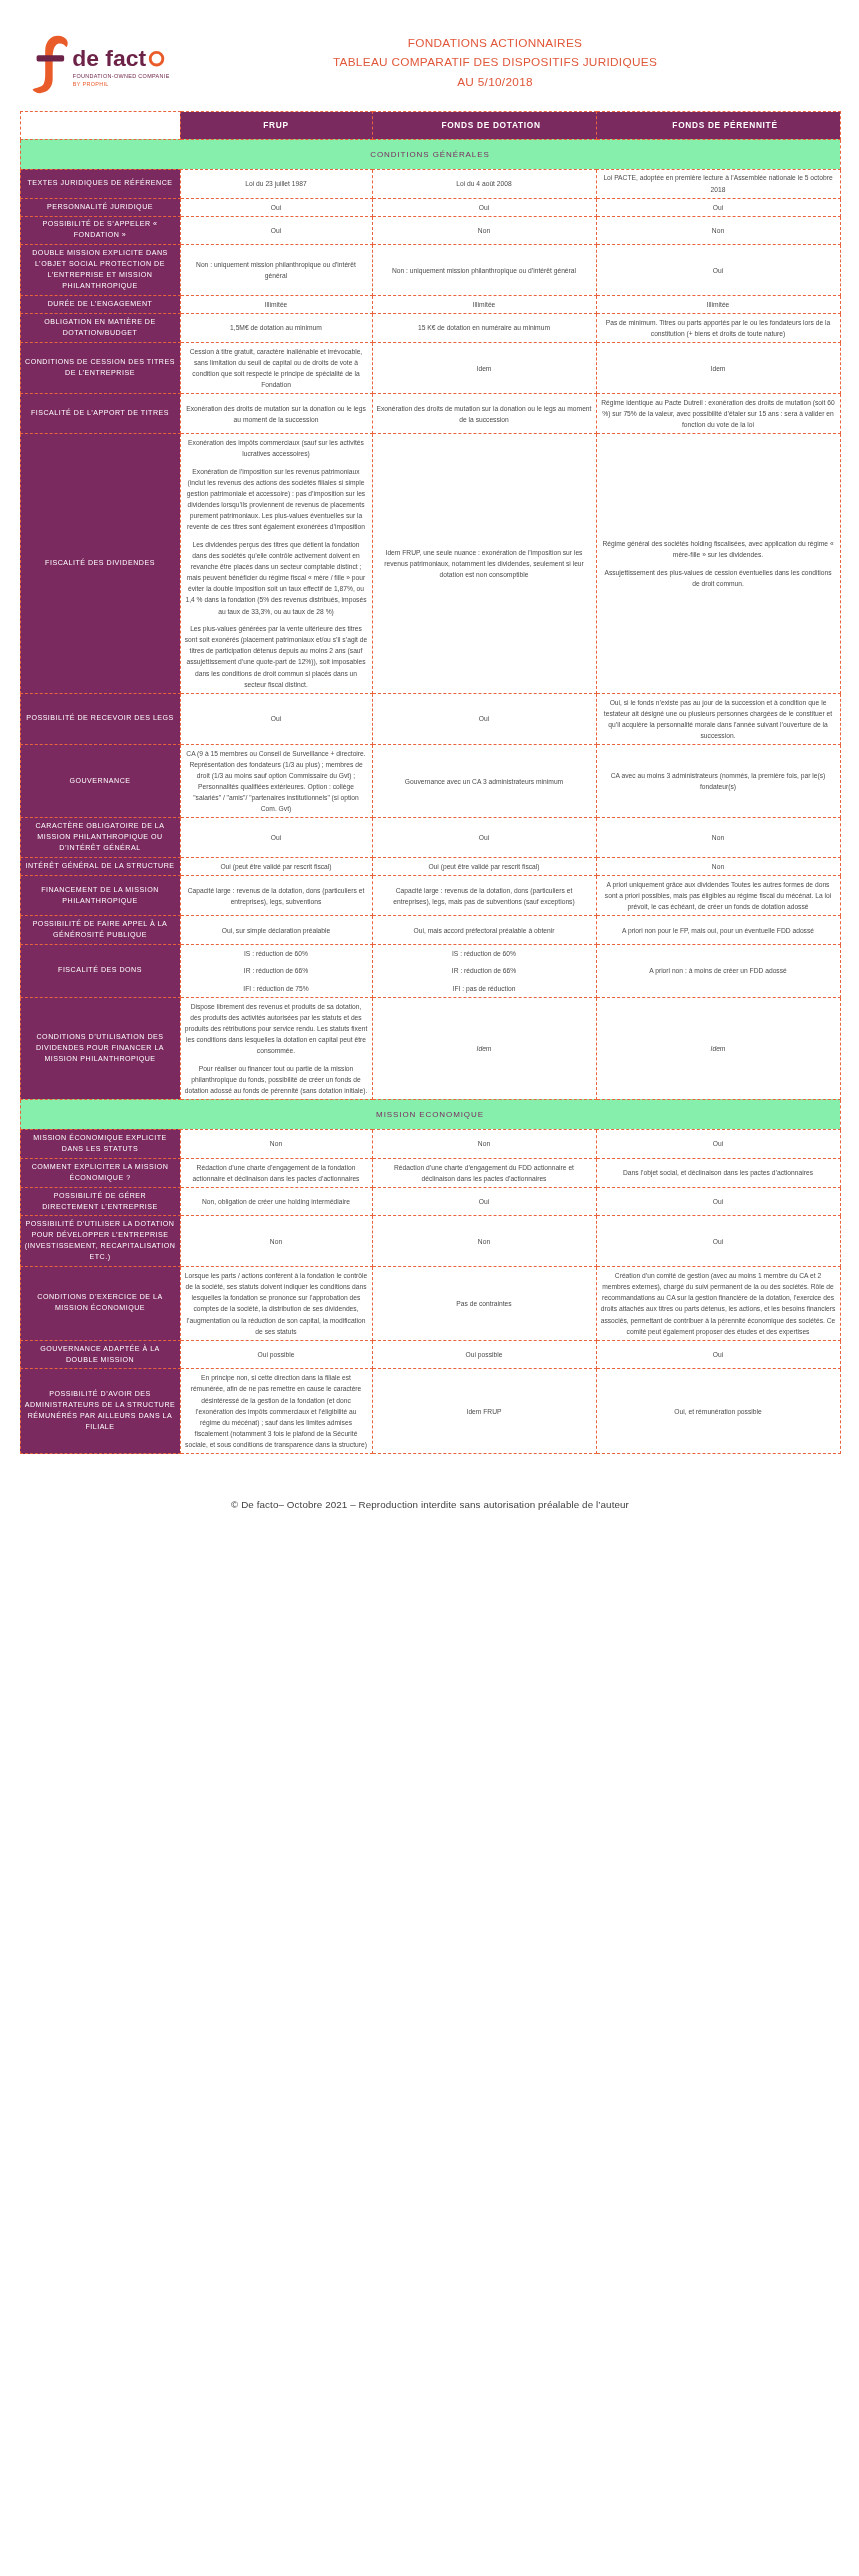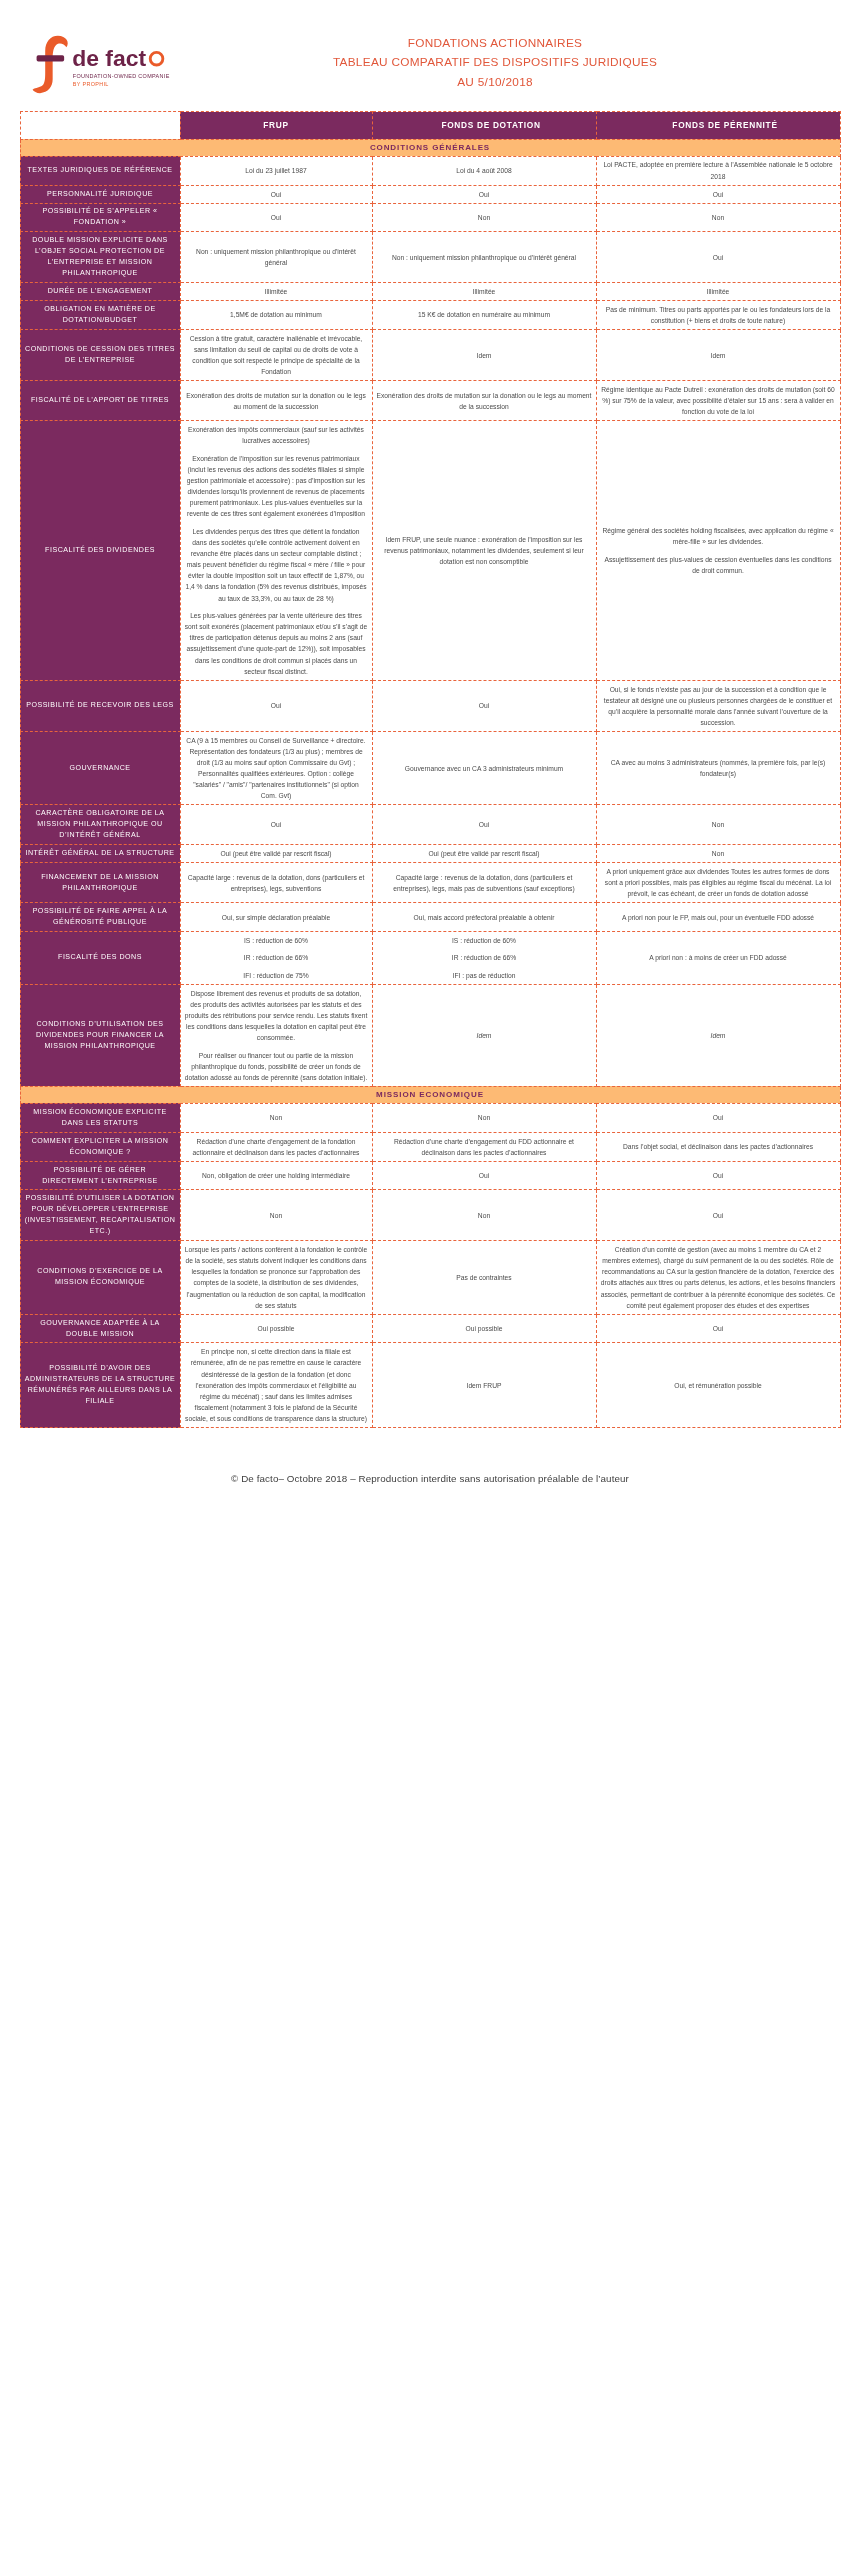--- a/index.html
+++ b/index.html
@@ -89,32 +89,31 @@
     text-transform:uppercase;
     border-right:1px dashed #e9643c;
     border-top:1px dashed #e9643c;
     border-bottom:1px dashed #e9643c;
     height:27.6px;
   }
   .hdr-col.sep{ border-left:1px dashed #e9643c;padding-left:18px; }
 
   
   .section-band{
-    background:#fdba74;
+    background:#86efac;
     color:#7b2a5f;
     text-align:center;
     font-size:8px;
     letter-spacing:0.9px;
     text-transform:uppercase;
-    height:17px;
+    height:30px;
     border-top:1px dashed #e9643c;
     border-bottom:1px dashed #e9643c;
     border-left:1px dashed #e9643c;
     border-right:1px dashed #e9643c;
-    font-weight:bold;
   }
 
   
   .row-label{
     background:#7b2a5f;
     color:#ffffff;
     text-align:center;
     font-size:7.1px;
     letter-spacing:0.5px;
     line-height:1.55;
@@ -367,16 +366,16 @@
         </tr>
         <tr>
           <td class="row-label">POSSIBILITÉ D’AVOIR DES ADMINISTRATEURS DE LA STRUCTURE RÉMUNÉRÉS PAR AILLEURS DANS LA FILIALE</td>
           <td class="cell">En principe non, si cette direction dans la filiale est rémunérée, afin de ne pas remettre en cause le caractère désintéressé de la gestion de la fondation (et donc l’exonération des impôts commerciaux et l’éligibilité au régime du mécénat) ; sauf dans les limites admises fiscalement (notamment 3 fois le plafond de la Sécurité sociale, et sous conditions de transparence dans la structure)</td>
           <td class="cell">Idem FRUP</td>
           <td class="cell">Oui, et rémunération possible</td>
         </tr>
       </tbody>
   </table>
 
-  <div class="footer">© De facto– Octobre 2018 – Reproduction interdite sans autorisation préalable de l’auteur</div>
+  <div class="footer">© De facto– Octobre 2021 – Reproduction interdite sans autorisation préalable de l’auteur</div>
 
 </div>
 
 
 </body></html>

